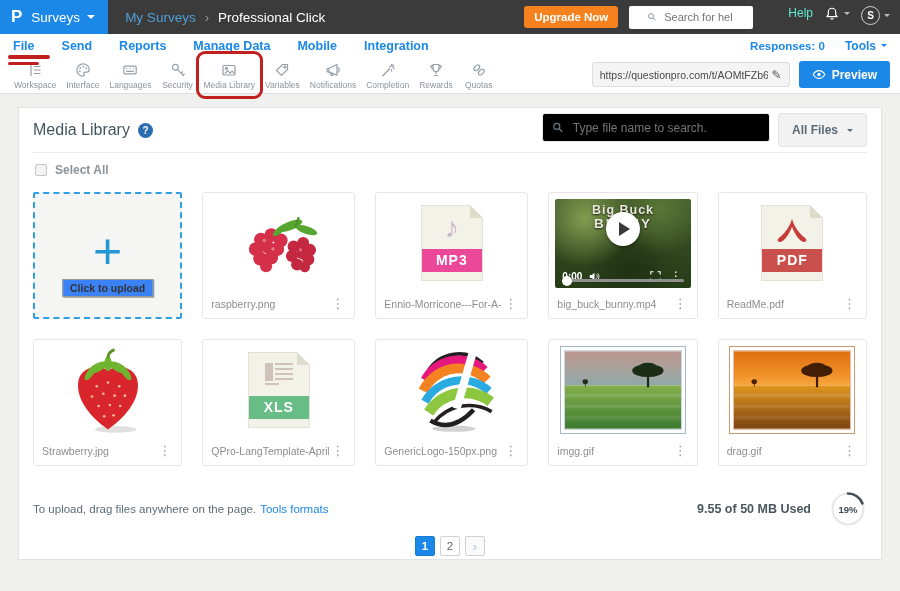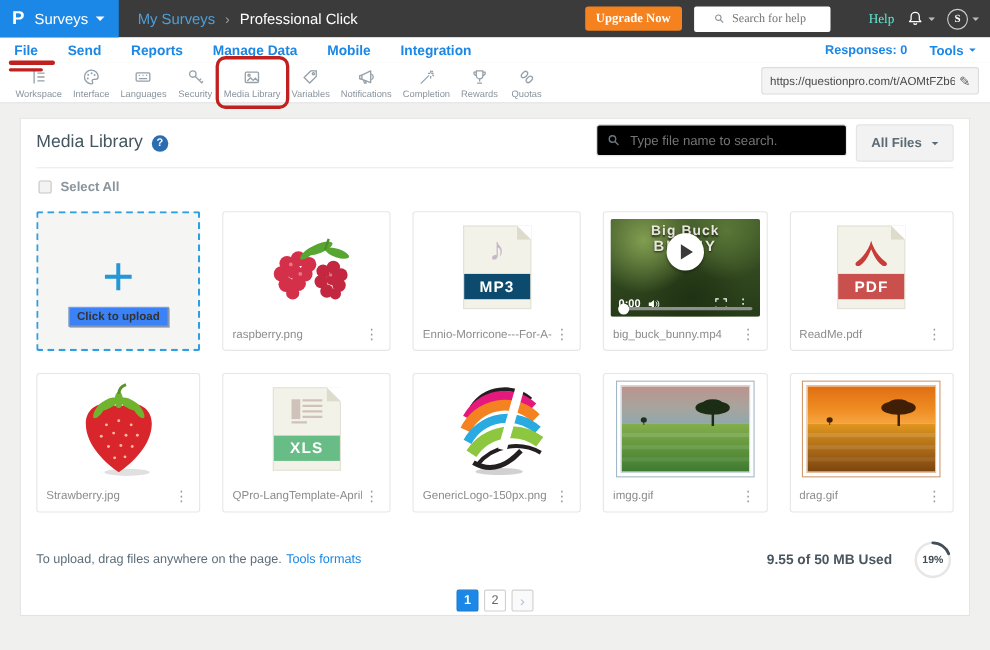--- a/index.html
+++ b/index.html
@@ -16,21 +16,21 @@
   .logo-block { background:#1b87e6; height:34px; display:flex; align-items:center; gap:9px; padding:0 13px 0 11px; cursor:pointer; }
   .logo-letter { color:#fff; font-weight:bold; font-size:17px; }
   .workspace-menu { color:#fff; font-size:13.5px; display:flex; align-items:center; gap:7px; }
   .caret { width:0; height:0; border-left:4px solid transparent; border-right:4px solid transparent; border-top:4px solid #fff; }
   .caret.sm { border-left-width:3.5px; border-right-width:3.5px; border-top-width:3.5px; }
   .caret.gray { border-top-color:#bdbdbd; }
   .breadcrumb { margin-left:17px; font-size:13.5px; display:flex; gap:9px; align-items:center; }
   .bc-root { color:#4f9fd9; cursor:pointer; }
   .bc-sep { color:#9a9a9a; font-size:13px; }
   .bc-current { color:#fff; }
-  .header-right { margin-left:auto; display:flex; align-items:center; gap:11px; padding-right:10px;font-family:Liberation Serif, serif; }
+  .header-right { margin-left:auto; display:flex; align-items:flex-start; gap:11px; padding-right:10px; }
   .upgrade-btn { background:#f5821f; color:#fff; font-size:11.5px; font-weight:bold; padding:5px 10px; border-radius:3px; cursor:pointer; }
   .help-search { display:flex; align-items:center; background:#fff; border-radius:2px; height:23px; width:124px; padding:0 18px; gap:5px; }
   .help-search input { border:0; outline:0; font-size:11px; width:100%; color:#555; background:transparent; font-family:inherit; }
   .help-label { color:#5eead4; font-size:12px; cursor:pointer;margin-left:24px; }
   .bell-wrap, .avatar-wrap { display:flex; align-items:center; gap:4px; cursor:pointer; }
   .avatar { width:19px; height:19px; border-radius:50%; border:1.5px solid #cfcfcf; color:#fff; font-size:10px; font-weight:bold; display:flex; align-items:center; justify-content:center; }
 
   
   .nav-row { height:23px; background:#fff; display:flex; align-items:center; padding:0 13px; }
   .nav-item { color:#1b87e6; font-size:12.5px; font-weight:bold; margin-right:27px; position:relative; cursor:pointer; white-space:nowrap; }
@@ -74,21 +74,21 @@
   .tile-name { font-size:10.5px; color:#8d8d8d; white-space:nowrap; overflow:hidden; max-width:118px; }
   .kebab { color:#8d98a0; font-size:13px; line-height:1; cursor:pointer; padding:0 2px; }
 
   .upload-tile { border:2px dashed #2e9fe0; background:#f5f5f4; border-radius:2px; height:127px; position:relative; display:flex; align-items:center; justify-content:center; cursor:pointer; }
   .upload-plus { color:#2596d6; font-size:50px; font-weight:normal; line-height:1; margin-top:-10px; }
   .upload-tooltip { position:absolute; bottom:20px; left:50%; transform:translateX(-50%); background:#3b82f6; border:1px solid #9a9a9a; box-shadow:1px 1px 0 rgba(0,0,0,.3); font-size:10.5px; font-weight:bold; color:#333; padding:2px 7px; white-space:nowrap; }
 
   .file-icon { width:62px; height:76px; background:#f3f2e9; border:1px solid #e2e1d4; position:relative; }
   .file-fold { position:absolute; top:-1px; right:-1px; width:0; height:0; border-left:13px solid #dddccb; border-top:13px solid #fff; }
   .file-band { position:absolute; bottom:8px; left:0; right:0; height:23px; color:#fff; font-weight:bold; font-size:14px; display:flex; align-items:center; justify-content:center; letter-spacing:1px; }
-  .band-mp3 { background:#0c4a6e; }
+  .band-mp3 { background:#ec4899; }
   .band-pdf { background:#c9504c; }
   .band-xls { background:#67bd85; }
   .file-glyph { position:absolute; top:6px; left:0; right:0; display:flex; justify-content:center; }
   .music-note { font-size:29px; color:#c6b7c9; line-height:1.1; }
 
   .video-thumb { position:absolute; left:6px; right:6px; top:6px; bottom:4px; border-radius:2px; overflow:hidden;
     background:
       radial-gradient(circle at 22% 22%, rgba(137,166,84,.9) 0%, rgba(137,166,84,0) 38%),
       radial-gradient(circle at 78% 12%, rgba(96,128,58,.8) 0%, rgba(96,128,58,0) 34%),
       radial-gradient(circle at 55% 80%, rgba(30,48,18,.9) 0%, rgba(30,48,18,0) 45%),
@@ -304,20 +304,29 @@
           </g>
         </svg>
       </span>
     <span class="tb-label">Quotas</span>
   </div>
 
   <div class="toolbar-right">
     <span class="url-pill">
       <span class="url-text">https://questionpro.com/t/AOMtFZb6N</span>
       <span class="edit-pencil">✎</span>
+    </span>
+    <span class="preview-btn">
+      <svg width="14" height="11" viewBox="0 0 18 13">
+          <g fill="none" stroke="#ffffff" stroke-width="1.4">
+            <path d="M1.5 6.5S4.3 1.5 9 1.5s7.5 5 7.5 5-2.8 5-7.5 5-7.5-5-7.5-5z"></path>
+            <circle cx="9" cy="6.5" r="2.1" fill="#ffffff" stroke="none"></circle>
+          </g>
+        </svg>
+      <span>Preview</span>
     </span>
   </div>
 </div>
 
 <div class="card">
 
   <div class="card-header">
     <span class="page-title">Media Library</span>
     <span class="help-circle">?</span>
     <span class="card-header-right">

